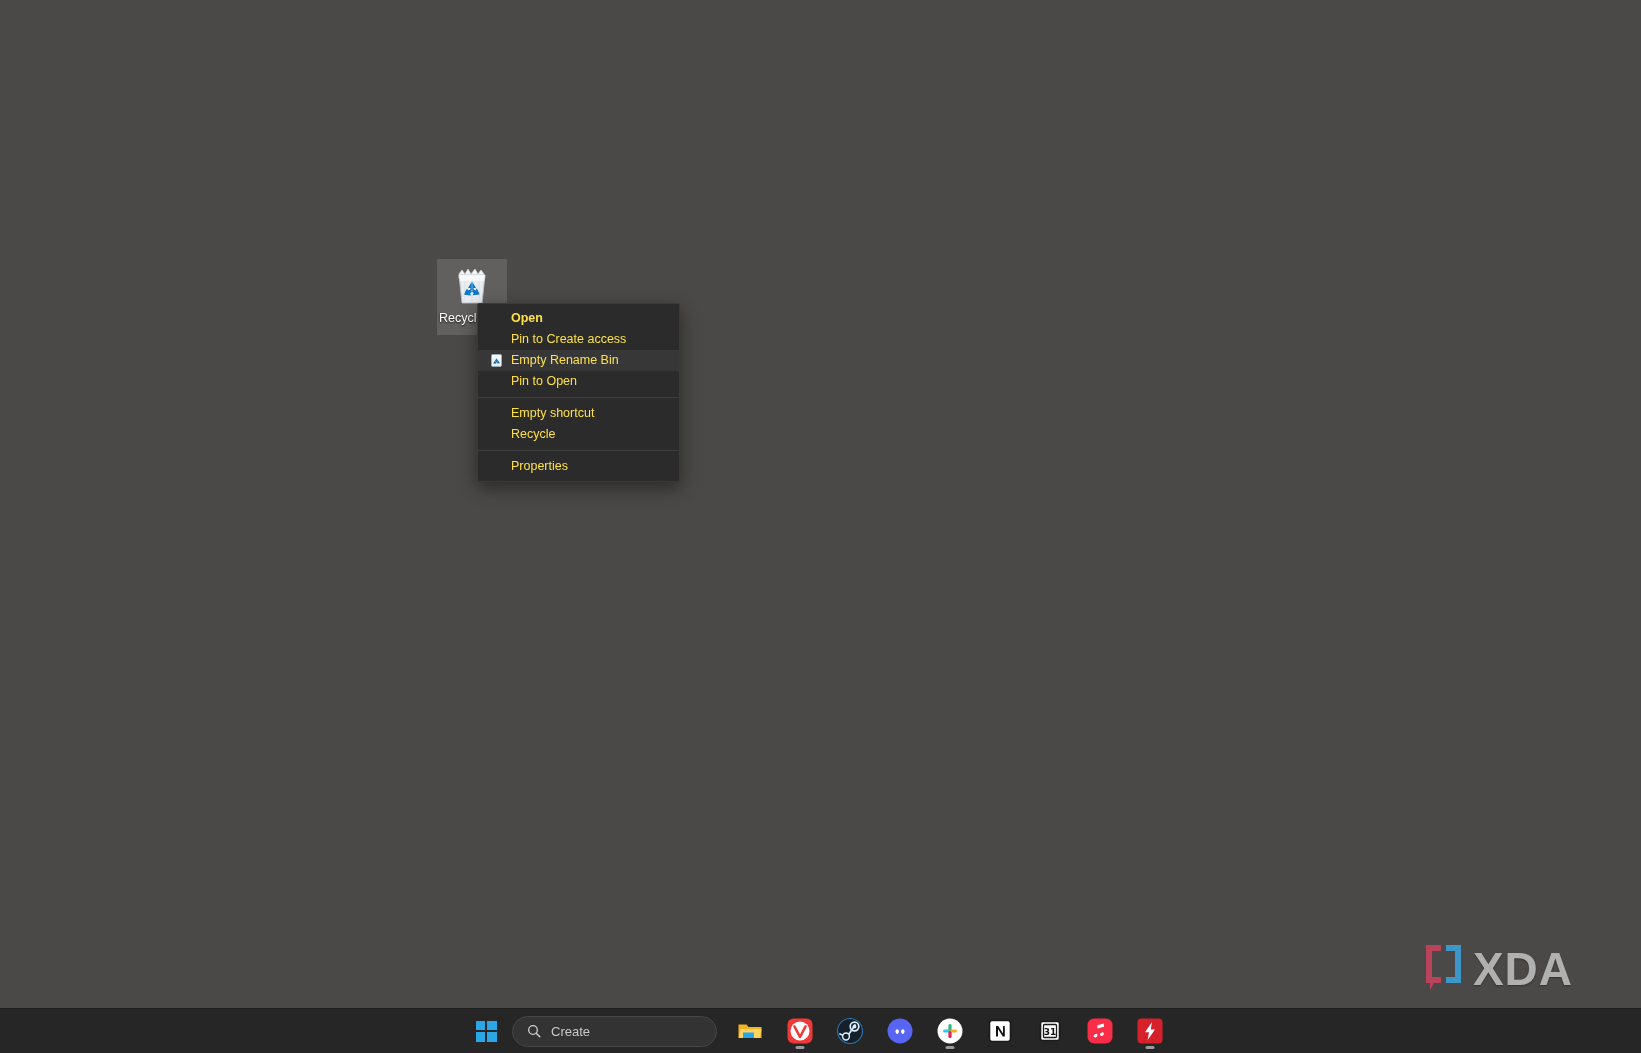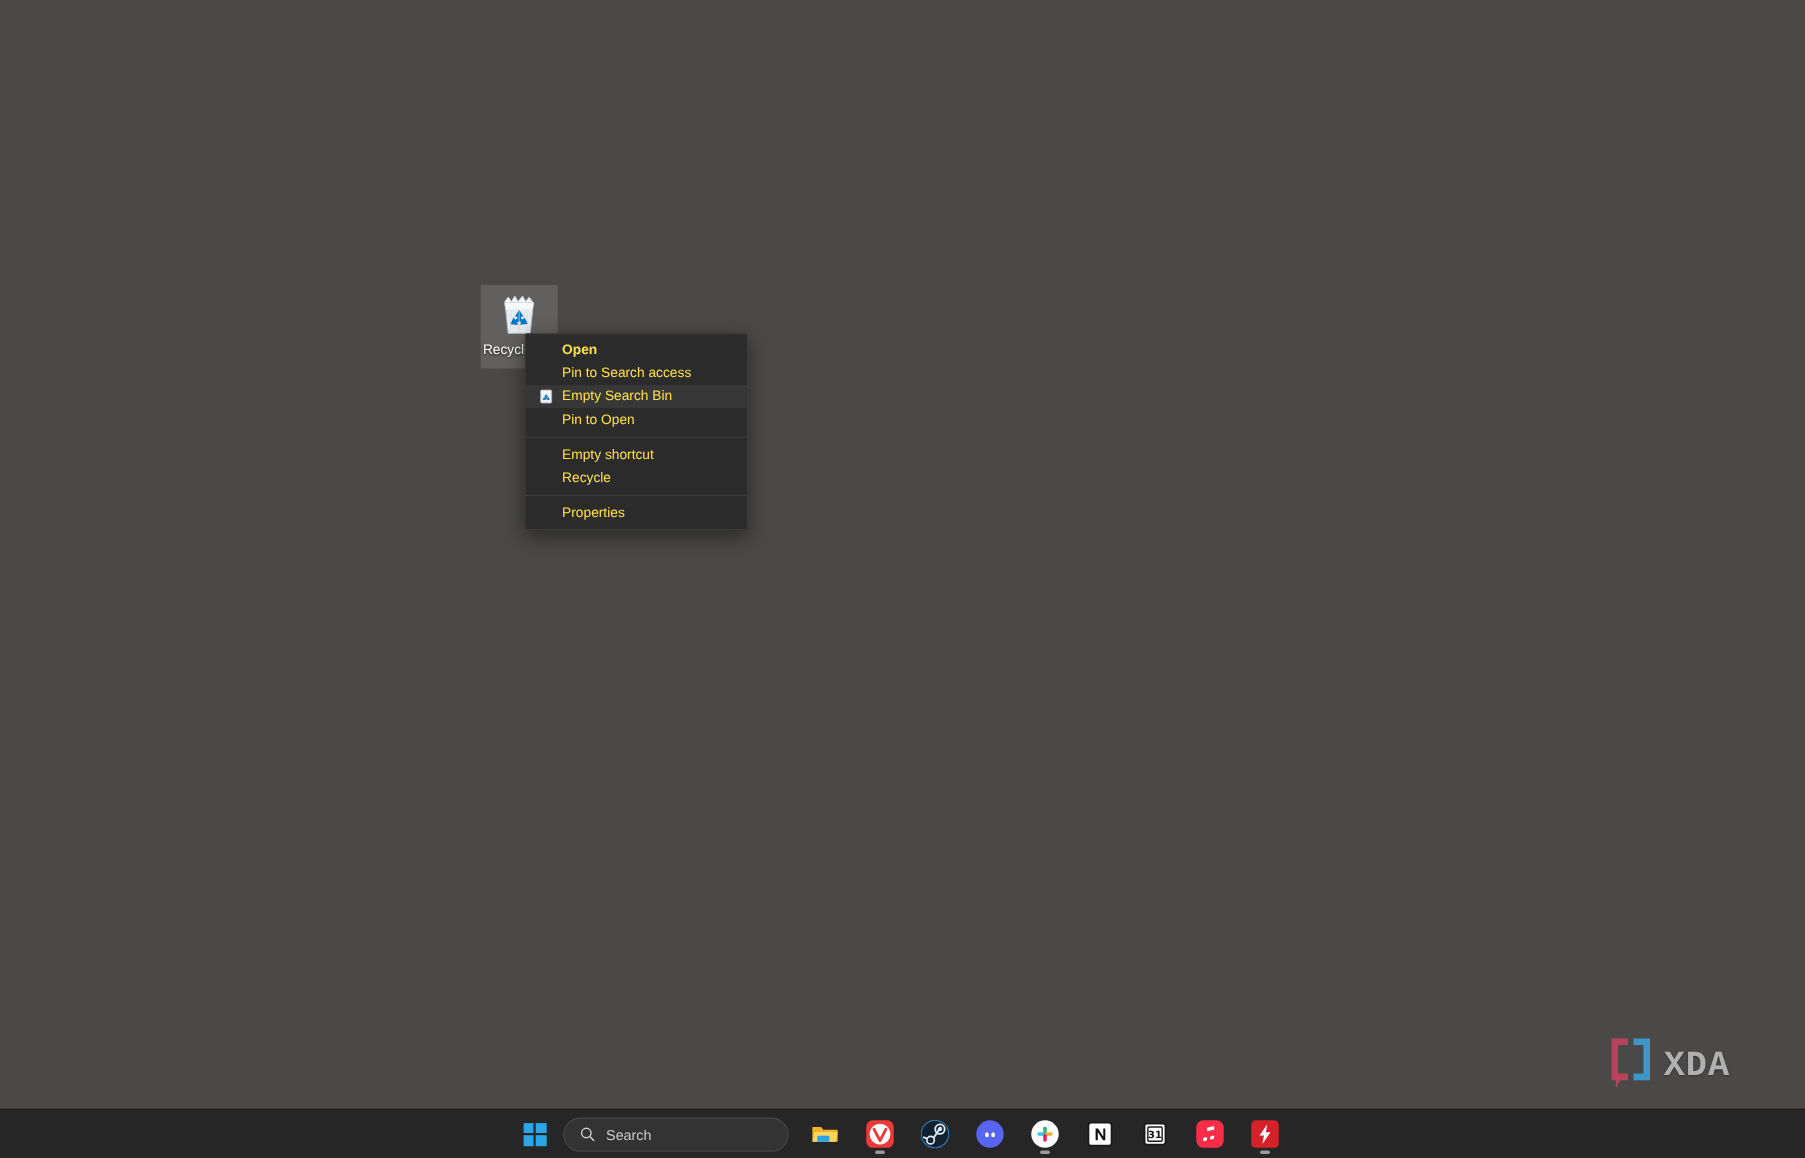--- a/index.html
+++ b/index.html
@@ -136,27 +136,27 @@
     position:absolute;
     right:68px; bottom:58px;
     display:flex;
     align-items:center;
     gap:9px;
     opacity:0.92;
     z-index:10;
     pointer-events:none;
   }
   #xda-watermark .xda-text {
-    font-size:32px;
+    font-size:46px;
     font-weight:bold;
     letter-spacing:1px;
     color:#b9b9b9;
     line-height:46px;
     text-shadow:0 1px 2px rgba(0,0,0,0.35);
-    font-family:Liberation Mono, monospace;
+    font-family:Liberation Sans, sans-serif;
   }
 </style>
 </head>
 <body>
 
 <div id="desktop">
 
   <div id="recycle-bin-icon">
     <div class="glyph">
       <svg viewBox="0 0 46 46" width="46" height="46">
@@ -178,35 +178,35 @@
     <div class="label">Recycle Bin</div>
   </div>
 
   <div id="context-menu">
 
     <div class="menu-group">
       <div class="menu-item bold">
         <span>Open</span>
       </div>
       <div class="menu-item">
-        <span>Pin to Search access</span>
+        <span>Pin to Create access</span>
       </div>
       <div class="menu-item highlight">
         <span class="mi-icon">
           <svg viewBox="0 0 15 15" width="15" height="15">
             <rect x="2.5" y="1.6" width="10" height="11.8" rx="1" fill="#eff3f7" stroke="#9fb2c4" stroke-width="0.8"></rect>
             <rect x="3.2" y="2.3" width="8.6" height="3" fill="#f8fafc"></rect>
             <g fill="#1272bd">
               <path d="M7.5 5.2 L9.1 7.9 L8.2 7.9 L8.2 8.9 L6.8 8.9 L6.8 7.9 L5.9 7.9 Z"></path>
               <path d="M10.8 10.3 L7.8 10.6 L8.3 9.7 L7.4 9.1 L8.1 8 L9 8.6 L9.5 7.7 Z"></path>
               <path d="M4.2 10.4 L5.6 7.8 L6.1 8.7 L7 8.1 L7.7 9.2 L6.8 9.8 L7.3 10.7 Z"></path>
             </g>
           </svg>
         </span>
-        <span>Empty Search Bin</span>
+        <span>Empty Rename Bin</span>
       </div>
       <div class="menu-item">
         <span>Pin to Open</span>
       </div>
     </div>
 
     <div class="menu-sep"></div>
 
     <div class="menu-group">
       <div class="menu-item">
@@ -249,21 +249,21 @@
         </span>
       </div>
 
       <div id="search-pill">
         <span class="s-icon">
           <svg viewBox="0 0 14 14" width="14" height="14">
             <circle cx="6" cy="6" r="4.3" fill="none" stroke="#cfcfcf" stroke-width="1.3"></circle>
             <line x1="9.2" y1="9.2" x2="12.8" y2="12.8" stroke="#cfcfcf" stroke-width="1.4" stroke-linecap="round"></line>
           </svg>
         </span>
-        <span class="s-text">Search</span>
+        <span class="s-text">Create</span>
       </div>
 
       <div class="tb-btn tb-app">
         <span class="app-ic">
           <svg viewBox="0 0 26 26" width="26" height="26">
             <path d="M1.5 6.5 L9.5 6.5 L11.5 9 L24.5 9 L24.5 20 L1.5 20 Z" fill="#f0b323"></path>
             <path d="M3.5 11 L24.5 11 L22.8 20 L1.8 20 Z" fill="#fbd461"></path>
             <rect x="6" y="14.5" width="11" height="5.5" fill="#2aa6e8"></rect>
           </svg>
         </span>

